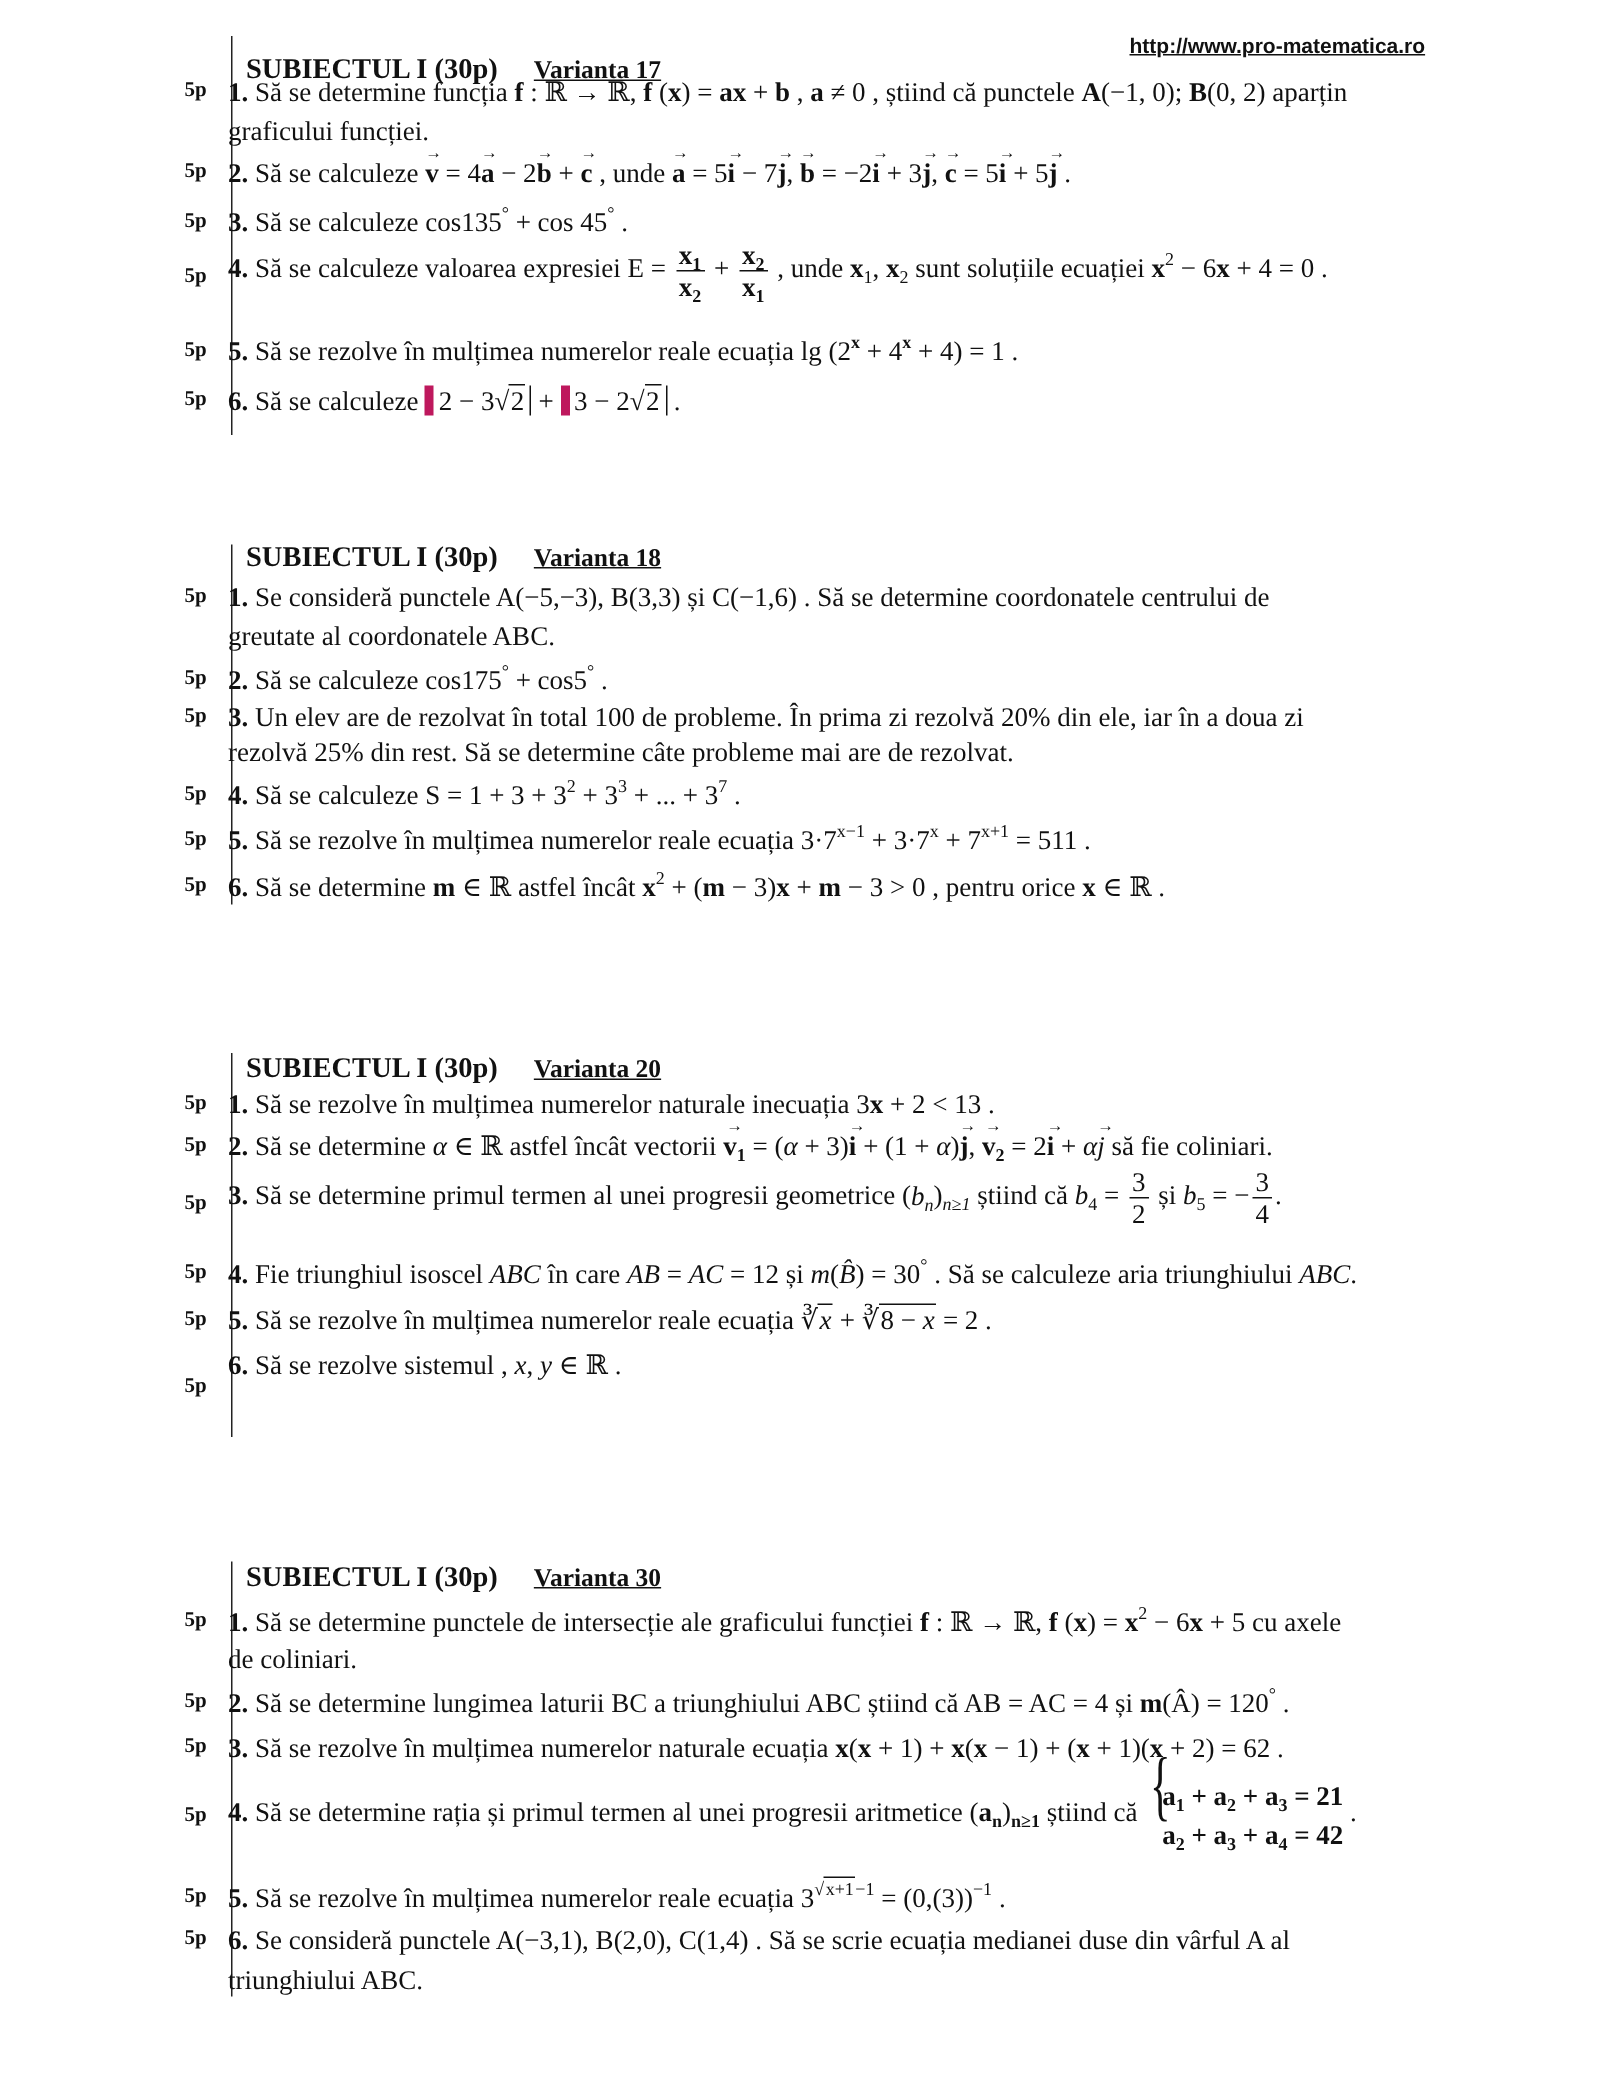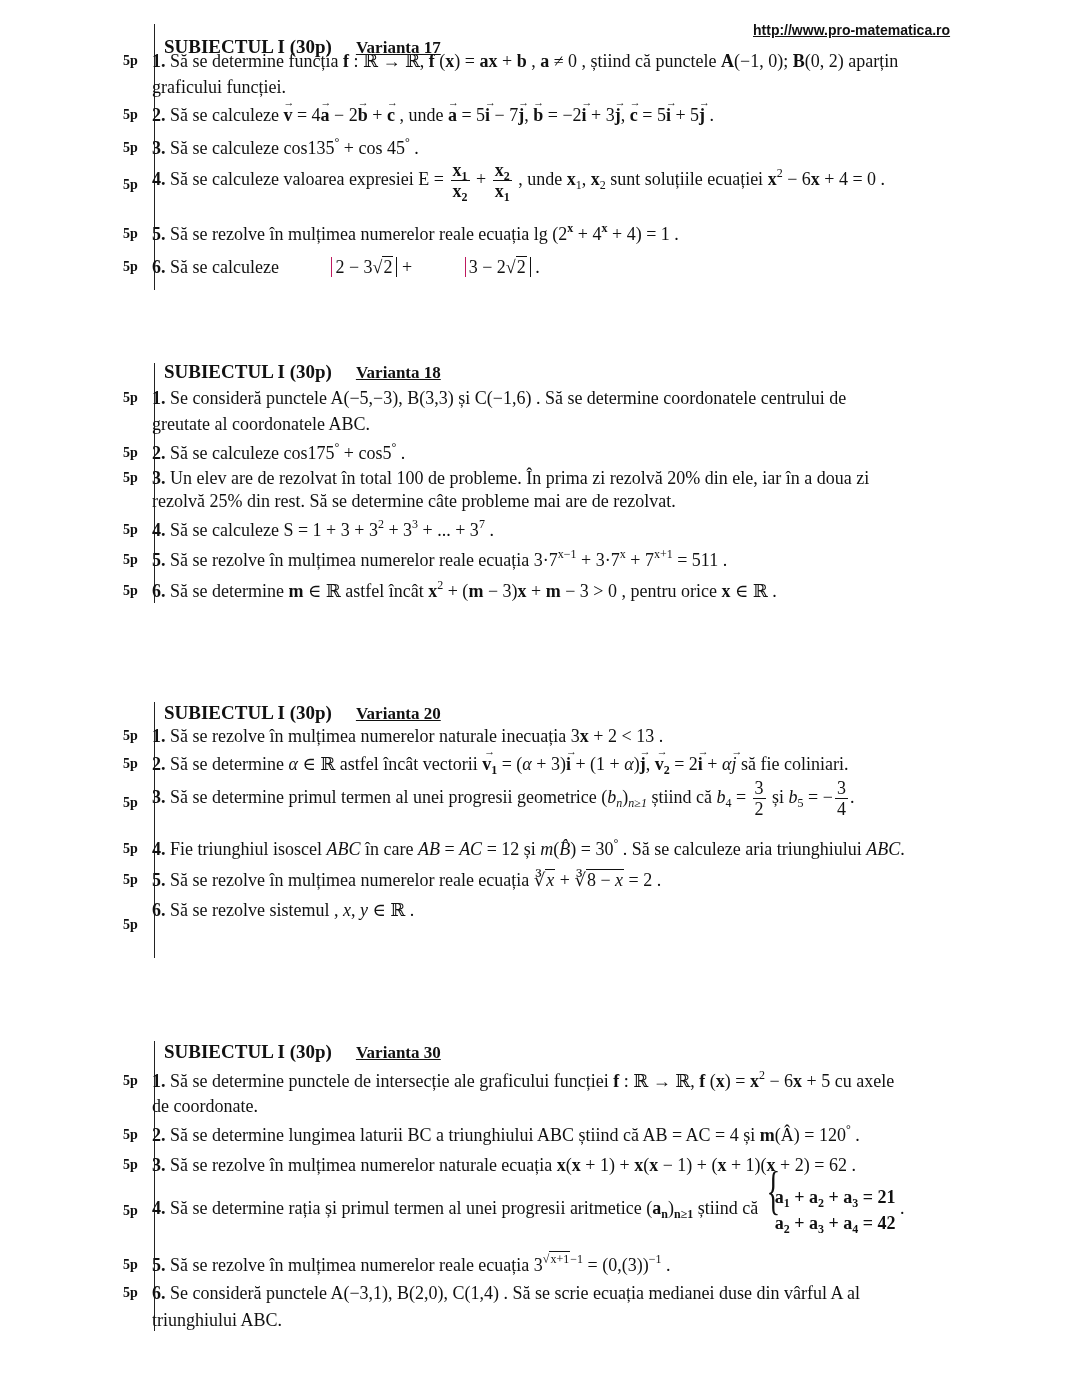--- a/index.html
+++ b/index.html
@@ -19,21 +19,21 @@
   .it { font-style:italic; }
   sup { font-size:12px; vertical-align:8px; line-height:0; }
   sub { font-size:12px; vertical-align:-4px; line-height:0; }
   .frac { display:inline-block; vertical-align:middle; text-align:right; line-height:20px; margin:0 2px; }
   .frac > span { display:block; padding:0 2px; }
   .frac > span.num { border-bottom:1px solid #111; }
   .vec { position:relative; display:inline-block; }
   .vec::before { content:"→"; position:absolute; top:-13px; left:0; right:0; text-align:center; font-size:11px; font-weight:normal; }
   .sys { display:inline-block; vertical-align:middle; position:relative; padding-left:12px; line-height:26px; }
   .sys::before { content:"{"; position:absolute; left:-2px; top:-6px; font-size:52px; font-weight:normal; transform:scaleX(0.55); }
-  .abs { border-left:1px solid #be185d; border-right:1px solid #111; padding:0 3px;margin-left:48px; }
+  .abs { border-left:6px solid #be185d; border-right:1px solid #111; padding:0 3px; }
   .sqrt { border-top:1px solid #111; padding:0 1px; }
 </style>
 </head>
 <body>
 
 <a class="site-link">http://www.pro-matematica.ro</a>
 
 <section class="variant" style="top:22px;">
   <div class="vline" style="top:2px;height:266px;"></div>
   <div class="head" style="top:2px;margin-top:12px;">
@@ -158,21 +158,21 @@
   <div class="vline" style="top:2px;height:290px;"></div>
   <div class="head" style="top:2px;">
     <span>SUBIECTUL I (30p)</span><span class="var">Varianta 30</span>
   </div>
 
   <div class="row" style="top:29px;">
     <span class="pts">5p</span>
     <span class="txt"><b class="n">1.</b> Să se determine punctele de intersecție ale graficului funcției <span class="bm">f</span> : ℝ → ℝ, <span class="bm">f</span> (<span class="bm">x</span>) = <span class="bm">x</span><sup>2</sup> − 6<span class="bm">x</span> + 5 cu axele</span>
   </div>
   <div class="row" style="top:54px;">
-    <span class="txt">de coordonate.</span>
+    <span class="txt">de coliniari.</span>
   </div>
 
   <div class="row" style="top:83px;">
     <span class="pts">5p</span>
     <span class="txt"><b class="n">2.</b> Să se determine lungimea laturii BC a triunghiului ABC știind că AB = AC = 4 și <span class="bm">m</span>(Â) = 120<sup>°</sup> .</span>
   </div>
 
   <div class="row" style="top:113px;">
     <span class="pts">5p</span>
     <span class="txt"><b class="n">3.</b> Să se rezolve în mulțimea numerelor naturale ecuația <span class="bm">x</span>(<span class="bm">x</span> + 1) + <span class="bm">x</span>(<span class="bm">x</span> − 1) + (<span class="bm">x</span> + 1)(<span class="bm">x</span> + 2) = 62 .</span>

